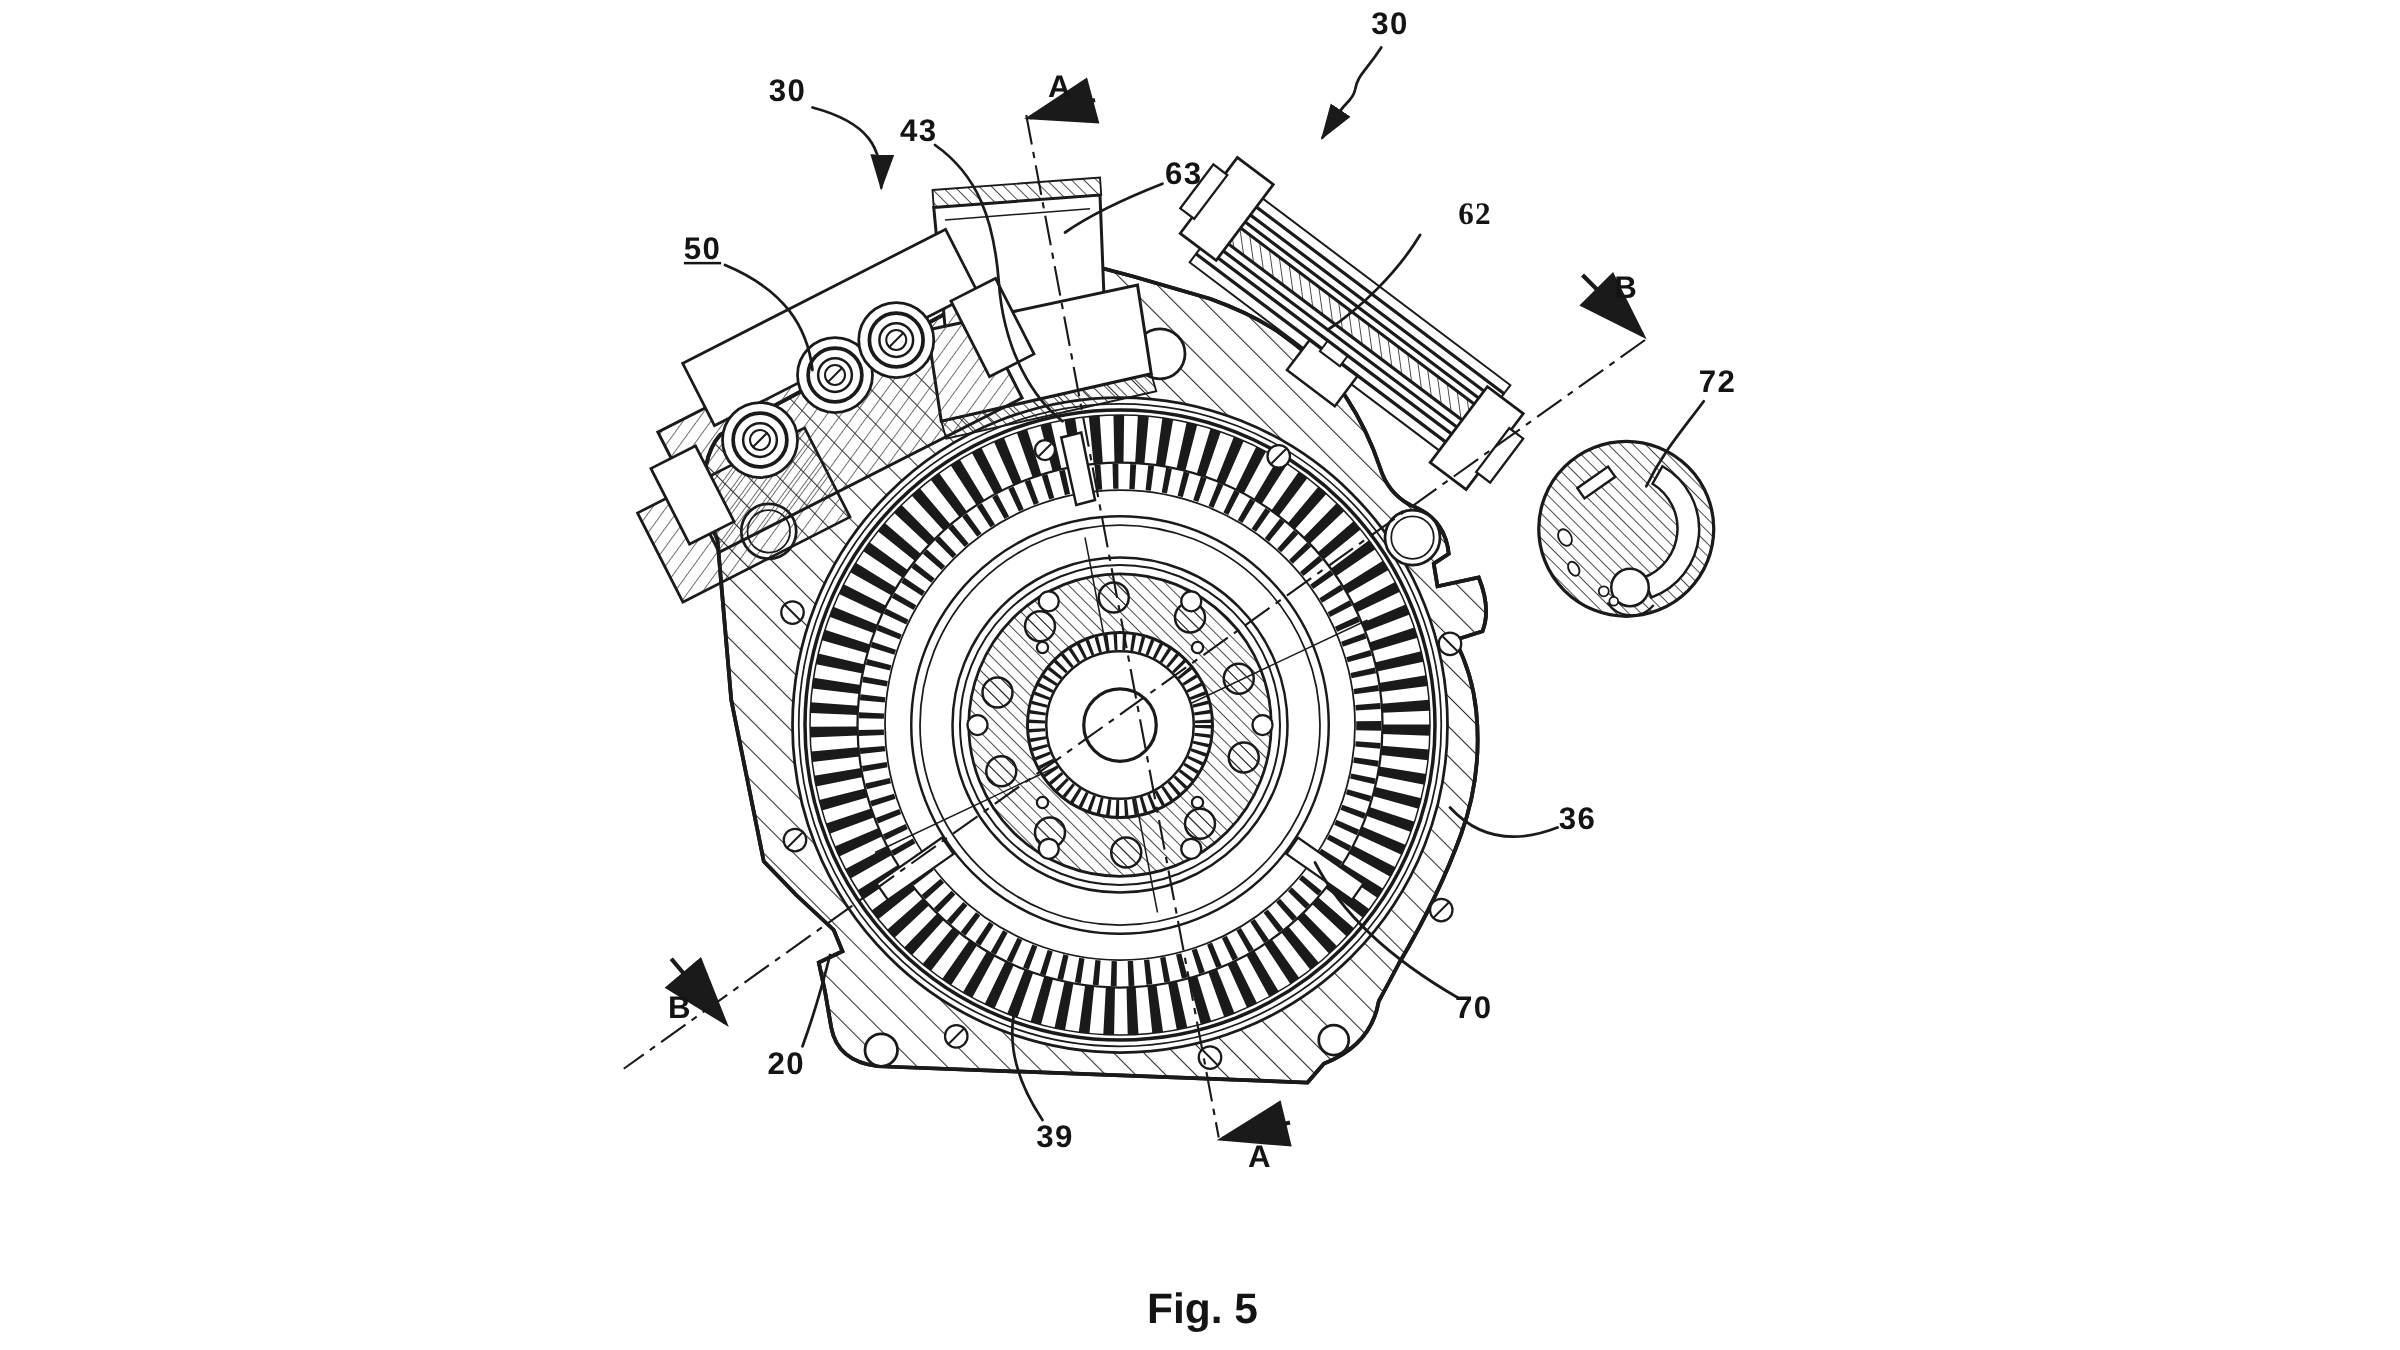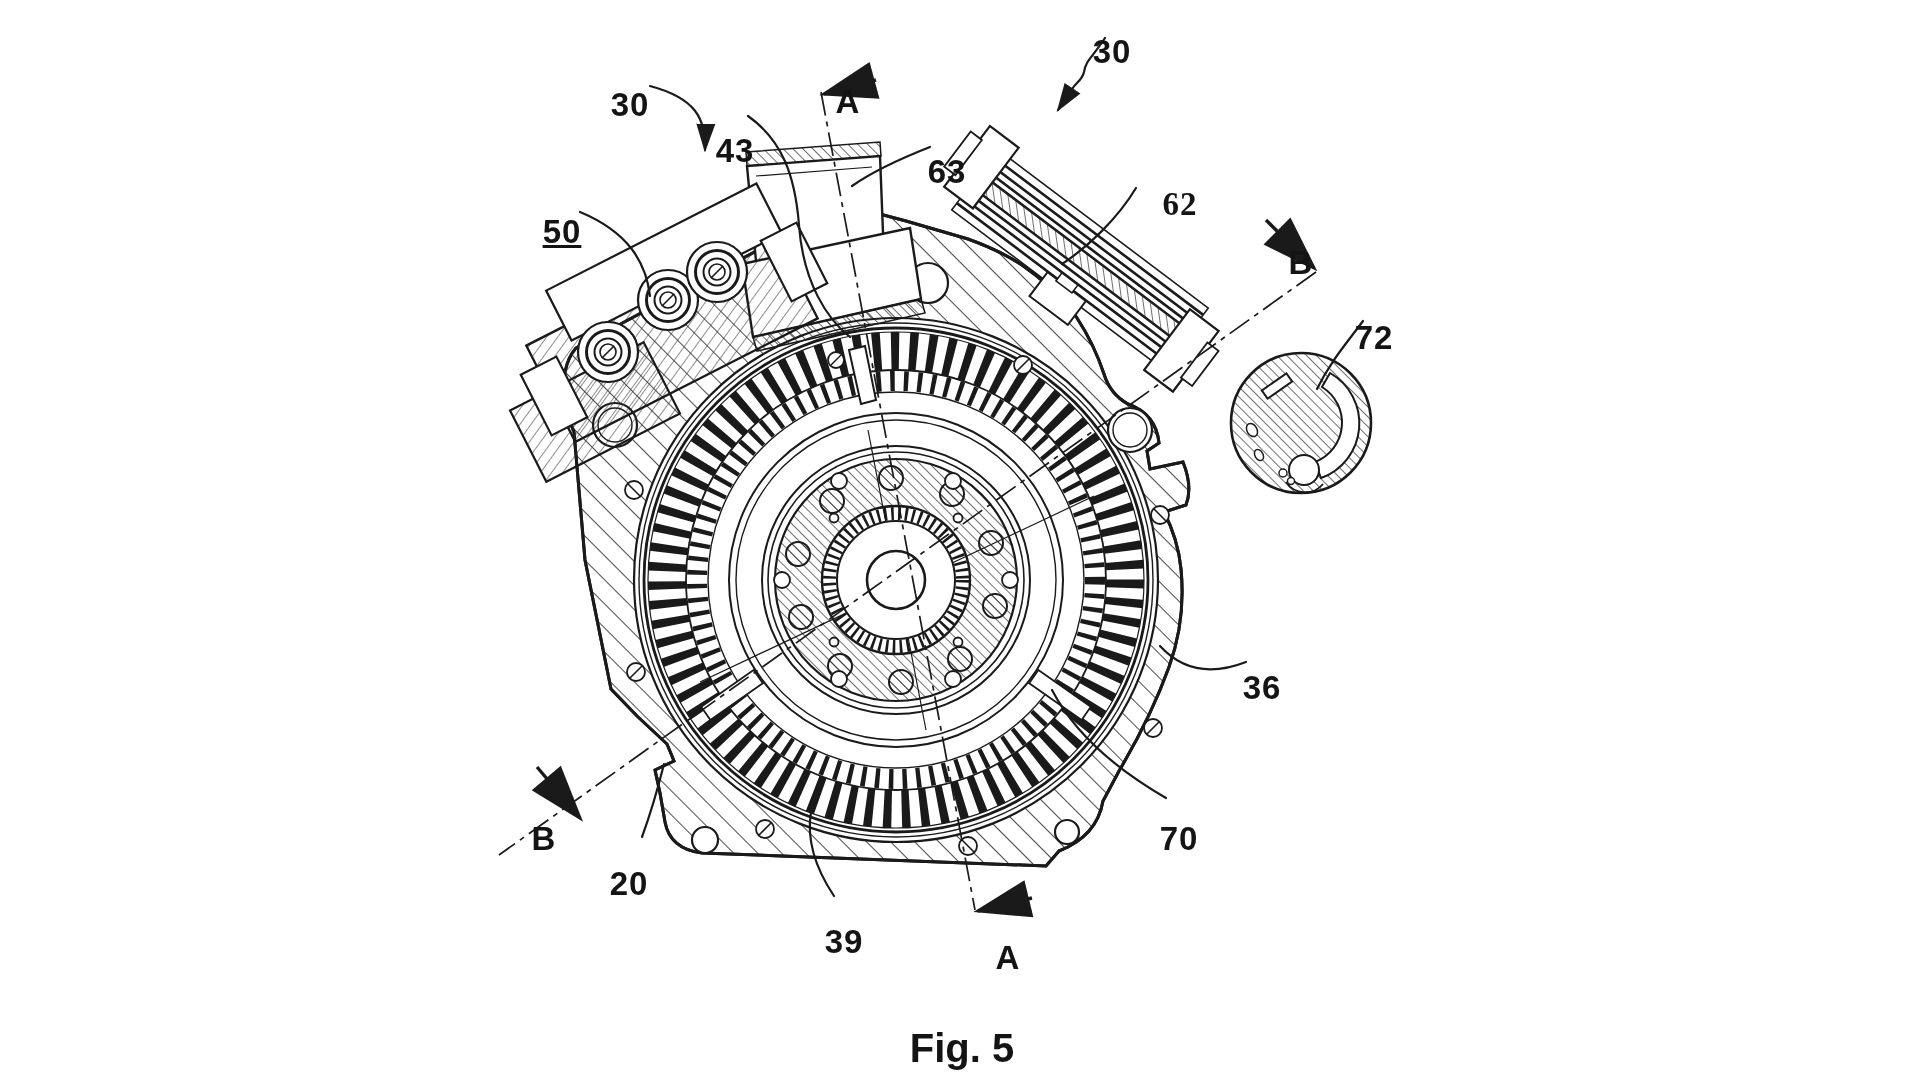--- a/index.html
+++ b/index.html
@@ -1,23 +1,23 @@
 <!DOCTYPE html>
 <html><head>
 <meta charset="utf-8">
 <style>
   html,body{margin:0;padding:0;background:#ffffff;}
   .stage{position:relative;width:1920px;height:1080px;background:#ffffff;overflow:hidden;
          font-family:"Liberation Sans",sans-serif;}
   .stage svg{position:absolute;left:0;top:0;}
   .labels{position:absolute;left:0;top:0;width:100%;height:100%;pointer-events:none;}
-  .ref-label{position:absolute;transform:translate(-50%,-50%);font-weight:700;font-size:33px;
-             color:#141414;letter-spacing:1px;white-space:nowrap;margin-top:32px;}
+  .ref-label{position:absolute;transform:translate(-50%,-50%);font-weight:700;font-size:25px;
+             color:#141414;letter-spacing:1px;white-space:nowrap;}
   .caption{position:absolute;left:962px;top:1048px;transform:translate(-50%,-50%);
-           font-weight:700;font-size:40px;color:#141414;}
+           font-weight:700;font-size:34px;color:#141414;}
 </style>
 </head>
 <body>
 
 <div class="stage">
 
 <svg width="1920" height="1080" viewBox="0 0 1920 1080">
   <defs>
     <pattern id="hatch" width="17" height="17" patternUnits="userSpaceOnUse" patternTransform="rotate(-45)">
       <line x1="0" y1="0" x2="0" y2="17" stroke="#2b2b2b" stroke-width="1.7"></line>
@@ -238,21 +238,21 @@
     <path d="M 580 212 C 628 232 646 262 650 296"></path>
     <path d="M 1246 662 C 1210 676 1182 670 1160 646"></path>
     <path d="M 1166 798 C 1128 776 1078 740 1052 690"></path>
     <path d="M 642 837 C 650 815 658 788 664 764"></path>
     <path d="M 834 896 C 818 872 806 842 811 812"></path>
   </g>
 </svg>
 
 <div class="labels" id="labels">
       <div class="ref-label" style="left: 630px; top: 73px;">30</div>
-      <div class="ref-label" style="left: 735px; top: 119px;">43</div>
+      <div class="ref-label" style="left: 735px; top: 105px;">43</div>
       <div class="ref-label" style="left: 848px; top: 70px;">A</div>
       <div class="ref-label" style="left: 947px; top: 140px;">63</div>
       <div class="ref-label" style="left: 1112px; top: 20px;">30</div>
       <div class="ref-label" style="left: 1180px; top: 172px; font-family: Liberation Serif, serif;">62</div>
       <div class="ref-label" style="left: 1301px; top: 231px;">B</div>
       <div class="ref-label" style="left: 1374px; top: 306px;">72</div>
       <div class="ref-label" style="left: 562px; top: 200px; text-decoration: underline;">50</div>
       <div class="ref-label" style="left: 1262px; top: 656px;">36</div>
       <div class="ref-label" style="left: 1179px; top: 807px;">70</div>
       <div class="ref-label" style="left: 544px; top: 807px;">B</div>

